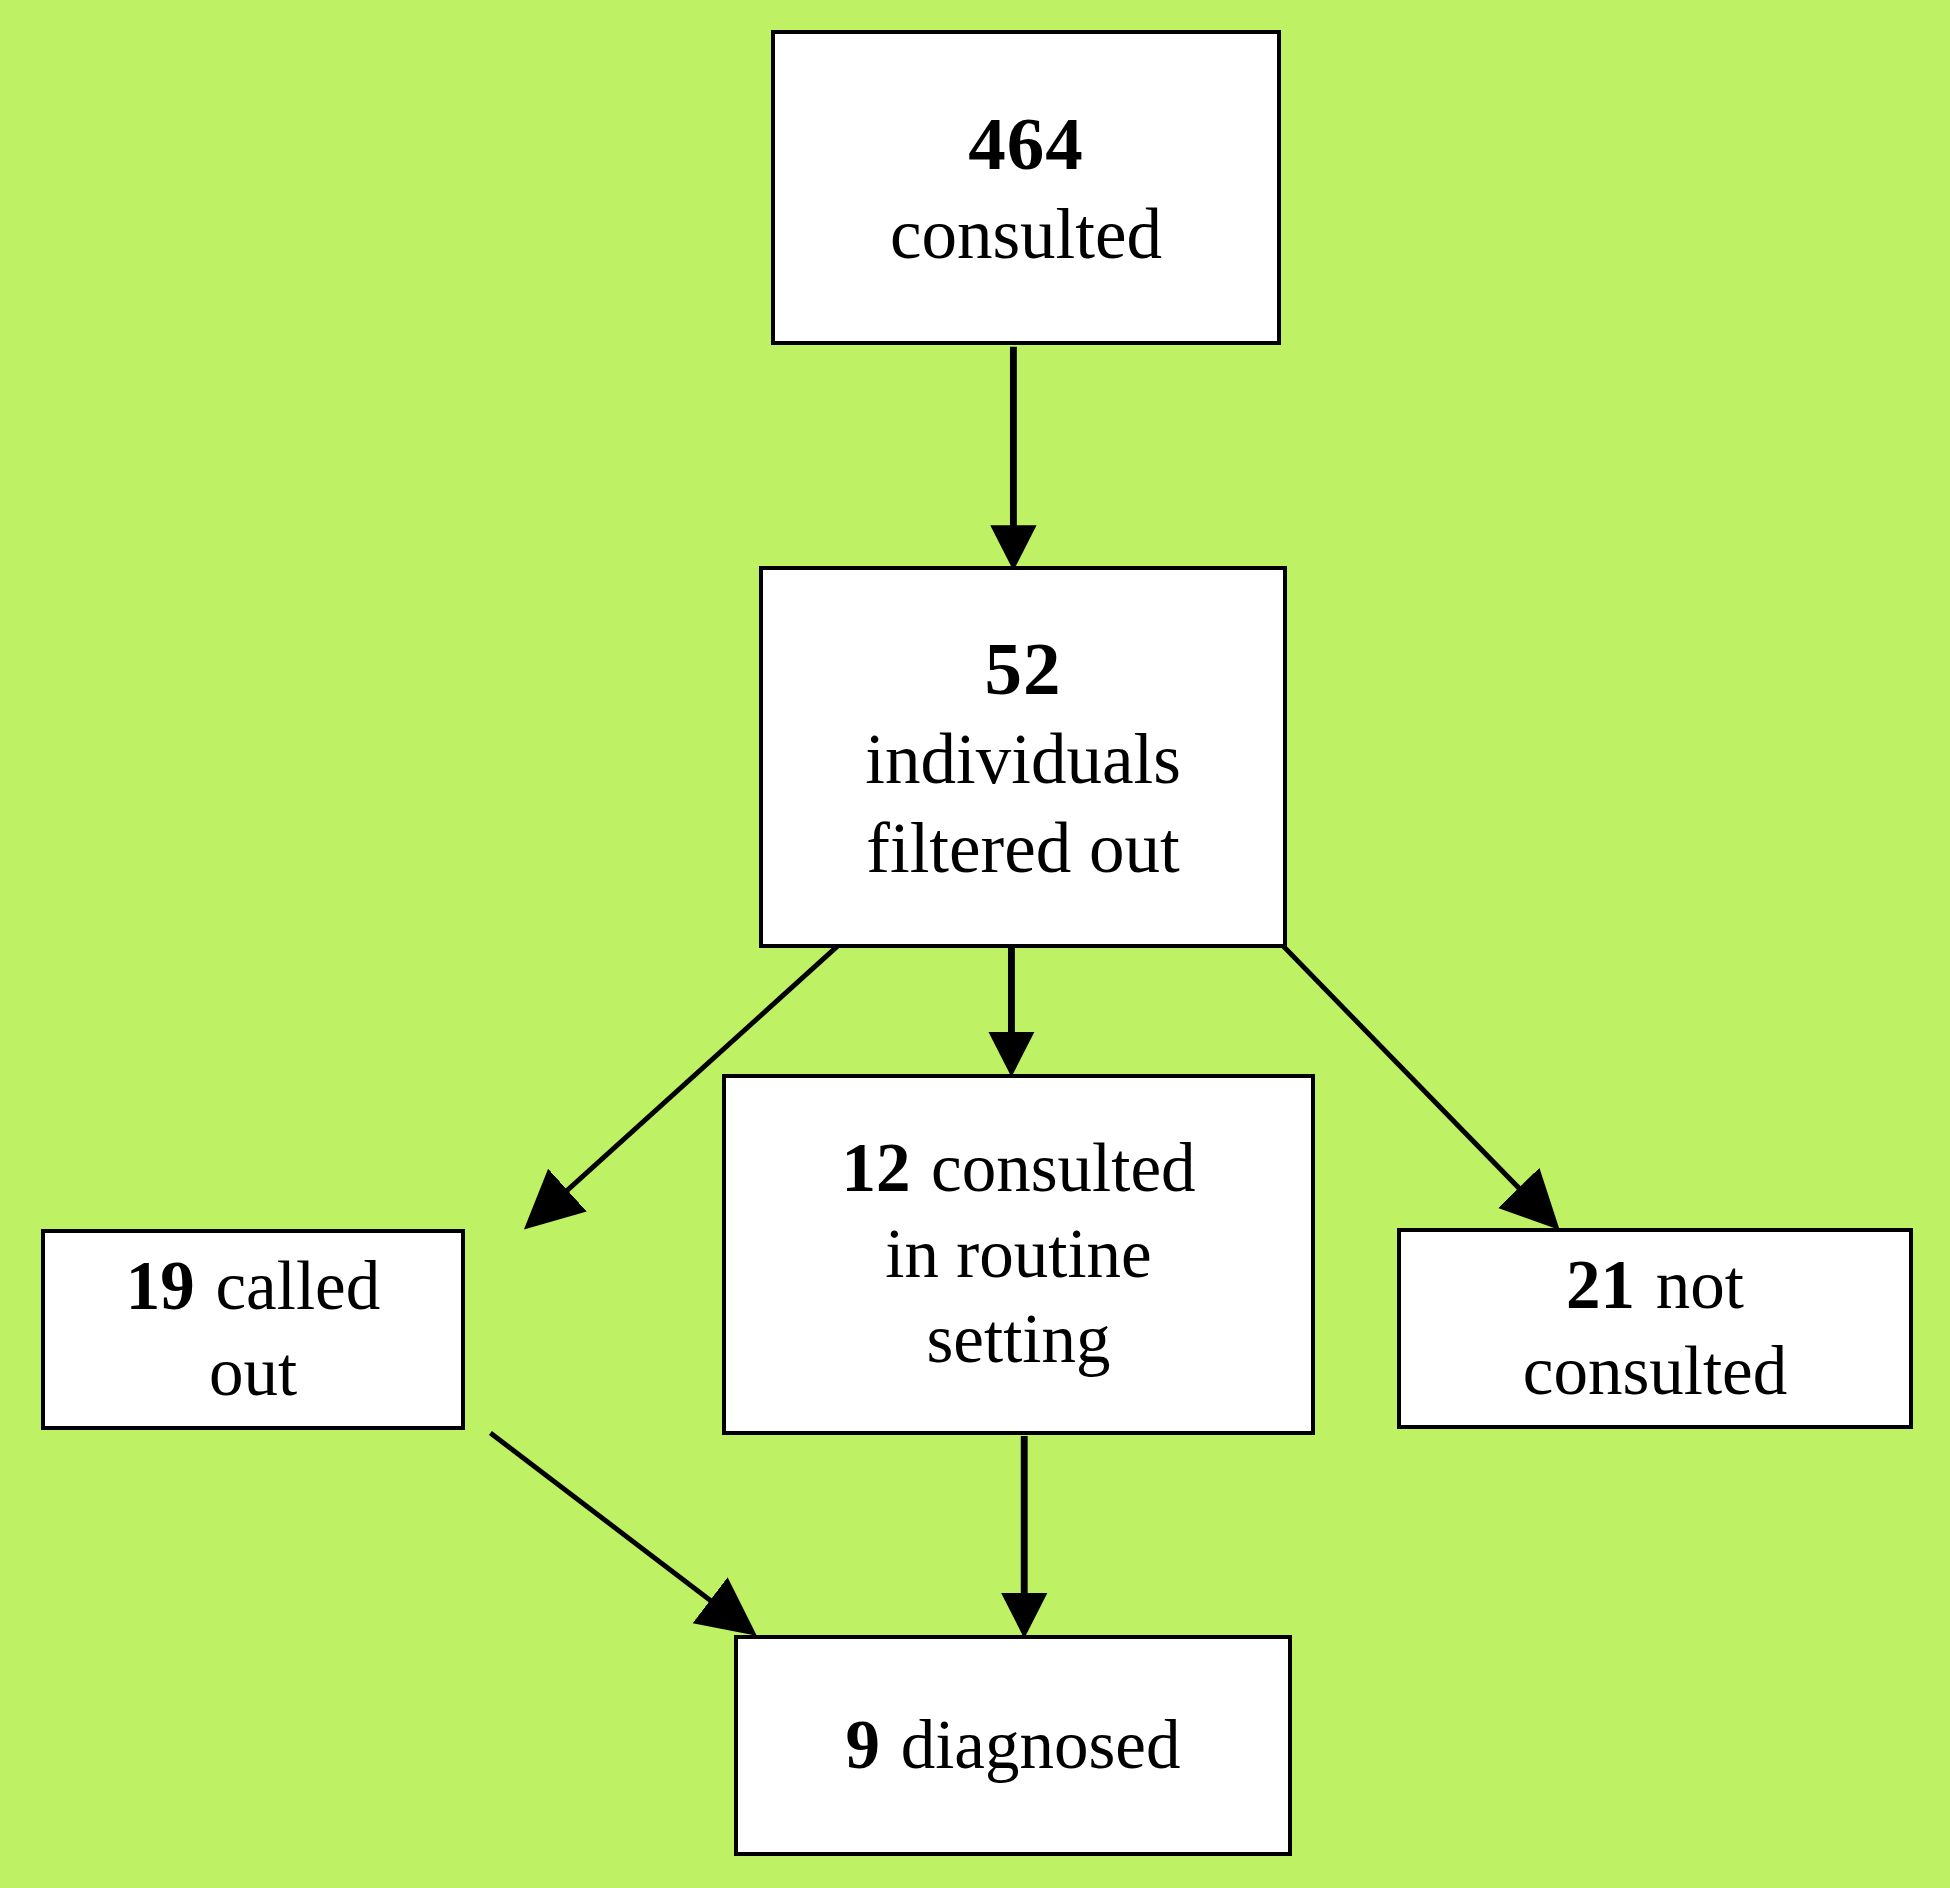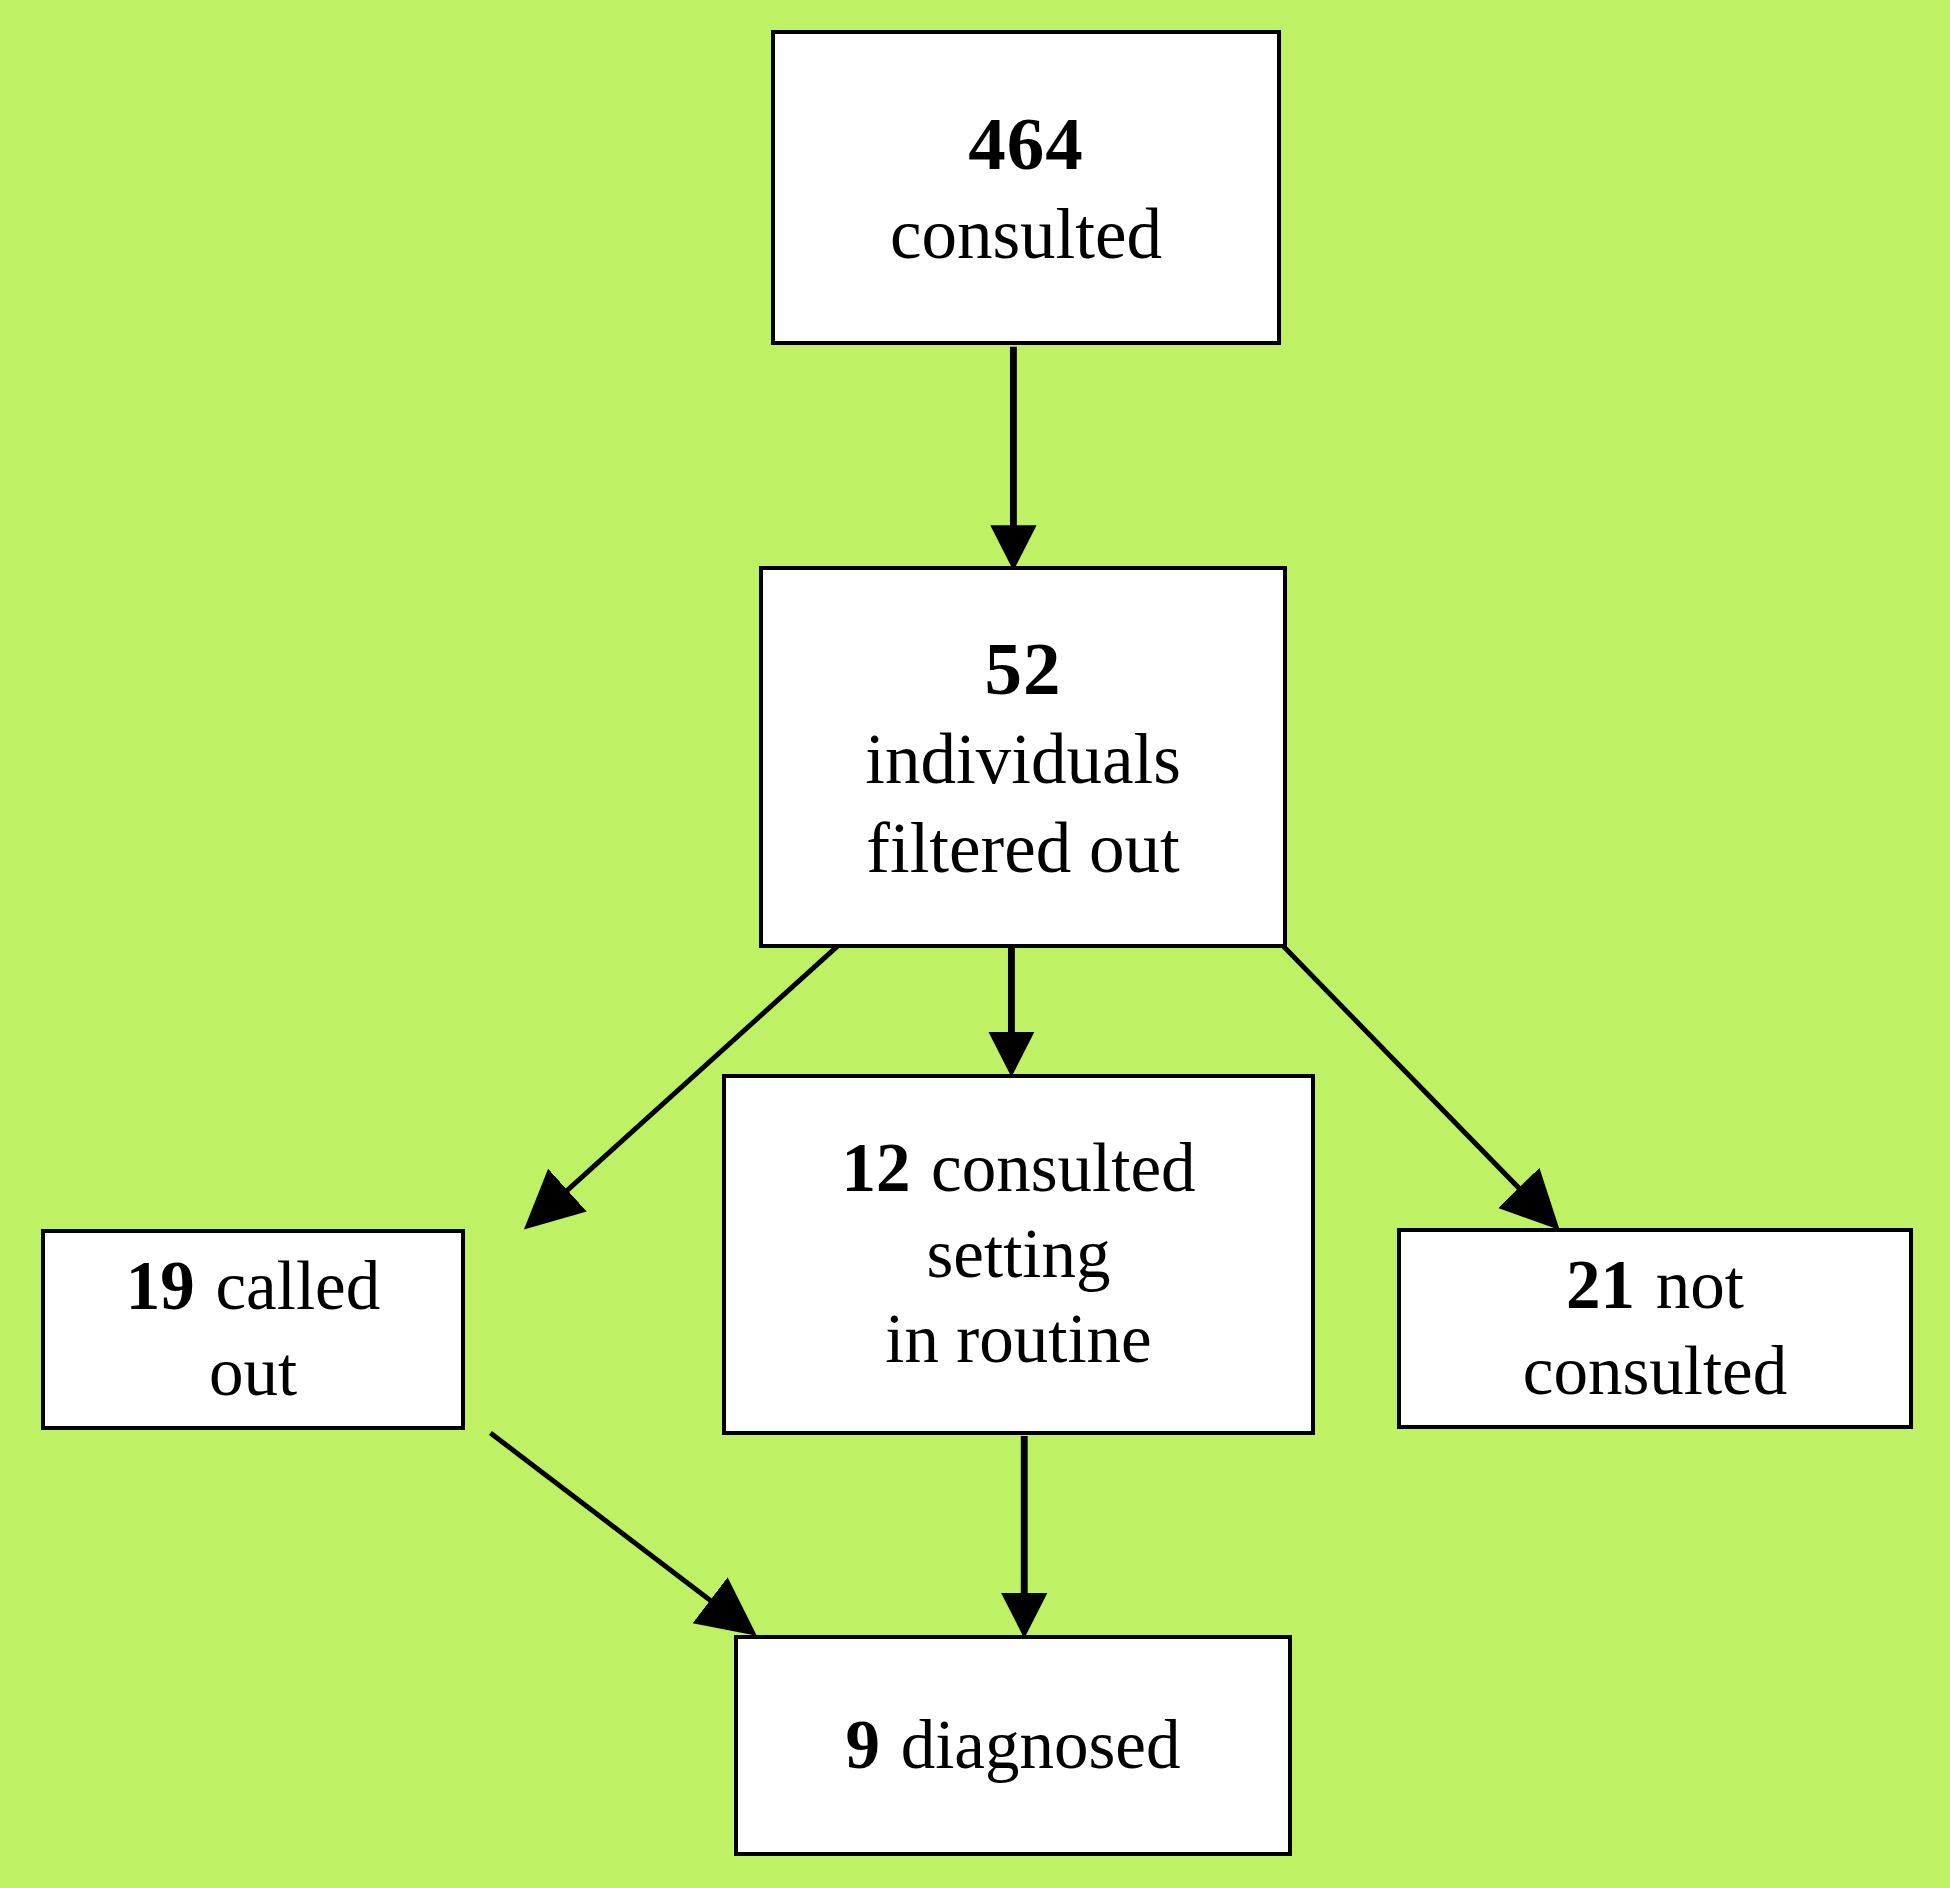--- a/index.html
+++ b/index.html
@@ -97,22 +97,22 @@
     <span class="line">filtered out</span>
   </div>
 
   <div class="flow-box" id="box-called-out">
     <span class="line"><span class="count">19</span><span style="margin-left:.30em">called</span></span>
     <span class="line">out</span>
   </div>
 
   <div class="flow-box" id="box-routine">
     <span class="line"><span class="count">12</span><span style="margin-left:.30em">consulted</span></span>
+    <span class="line">in routine</span>
     <span class="line">setting</span>
-    <span class="line">in routine</span>
   </div>
 
   <div class="flow-box" id="box-not-consulted">
     <span class="line"><span class="count">21</span><span style="margin-left:.30em">not</span></span>
     <span class="line">consulted</span>
   </div>
 
   <div class="flow-box" id="box-diagnosed">
     <span class="line"><span class="count">9</span><span style="margin-left:.30em">diagnosed</span></span>
   </div>

